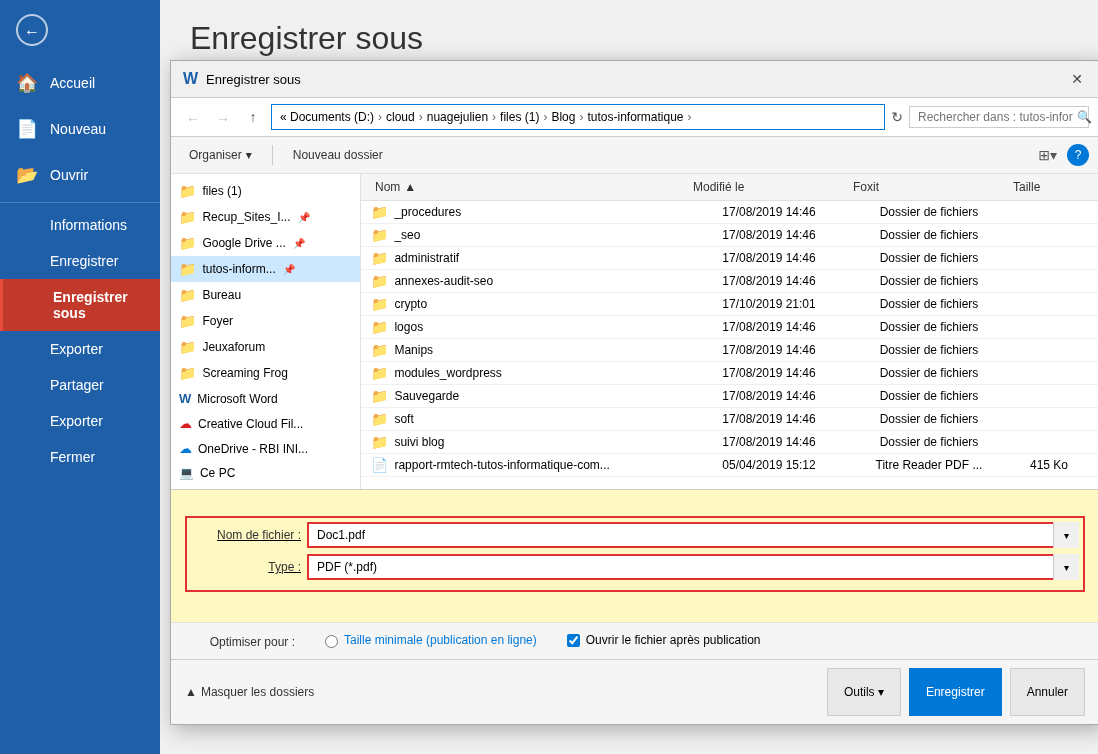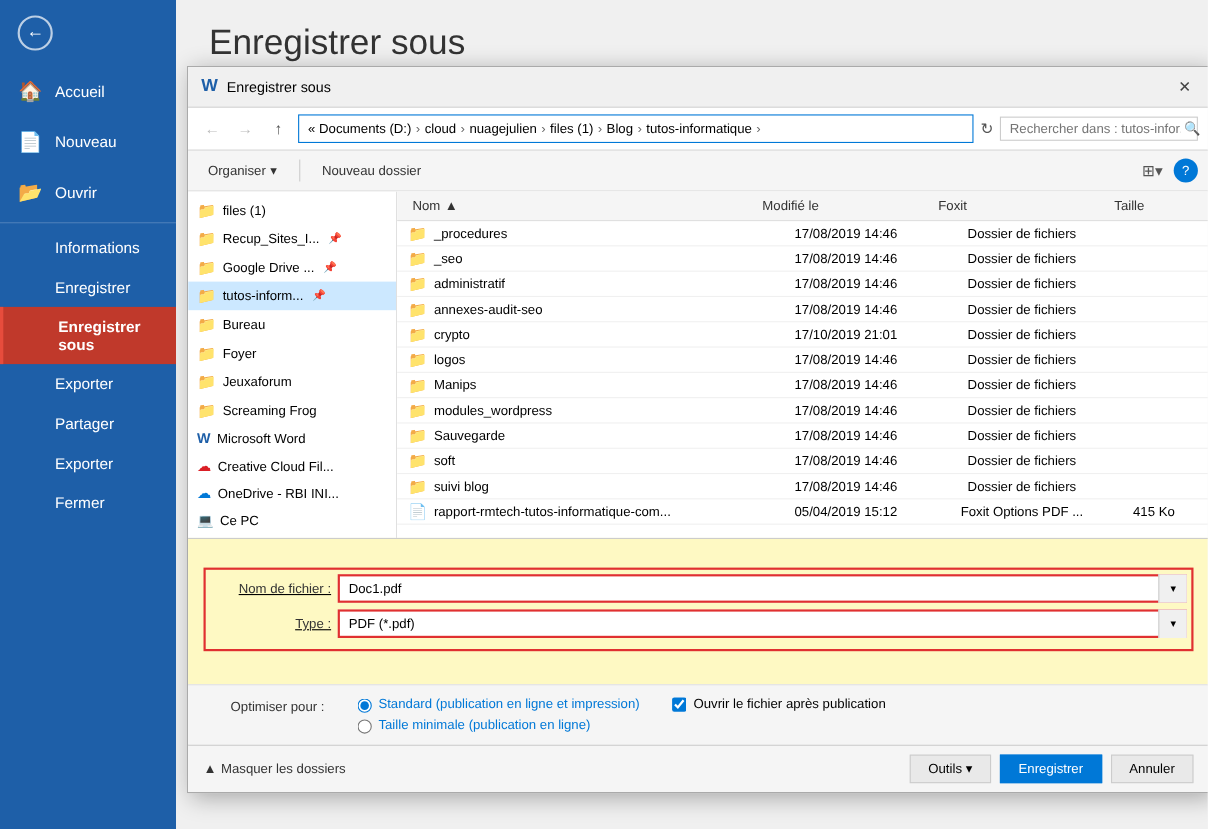--- a/index.html
+++ b/index.html
@@ -275,21 +275,21 @@
       gap: 8px;
     }
     .hide-folders-link {
       margin-right: auto;
       font-size: 12px;
       color: #333;
       cursor: pointer;
       display: flex; align-items: center; gap: 4px;
     }
     .action-btn {
-      padding: 5px 16px;
+      padding: 16px 16px;
       font-size: 12px;
       cursor: pointer;
       border: 1px solid #ccc;
       background: #e9e9e9;
     }
     .action-btn.primary {
       background: #0078d7;
       color: white;
       border-color: #0078d7;
     }
@@ -582,21 +582,21 @@
           <div>17/08/2019 14:46</div>
           <div>Dossier de fichiers</div>
           <div></div>
         </div>
         <div class="file-row">
           <div class="file-name-cell">
               <span class="file-ico" style="color:#e44;">📄</span>
               <span>rapport-rmtech-tutos-informatique-com...</span>
             </div>
           <div>05/04/2019 15:12</div>
-          <div>Foxit Options PDF ...</div>
+          <div>Titre Reader PDF ...</div>
           <div>415 Ko</div>
         </div>
       </div>
     </div>
 
     <div class="dialog-footer">
       <div class="red-outline-box">
         <div class="form-row">
           <span class="form-label">Nom de fichier :</span>
           <div class="form-input-wrapper">
@@ -613,24 +613,20 @@
         </div>
       </div>
 
     </div>
 
     <div class="options-area">
       <div class="options-row">
         <span class="optimize-label">Optimiser pour :</span>
         <div class="radio-group">
           <label class="radio-option">
-            <input type="radio" name="optimize" checked="" style="">
-            <span class="radio-label-blue">Standard (publication en ligne et impression)</span>
-          </label>
-          <label class="radio-option">
             <input type="radio" name="optimize" style="">
             <span class="radio-label-blue">Taille minimale (publication en ligne)</span>
           </label>
         </div>
         <div class="options-right">
           <label class="checkbox-group">
             <input type="checkbox" checked="" style="">
             <span>Ouvrir le fichier après publication</span>
           </label>
         </div>

